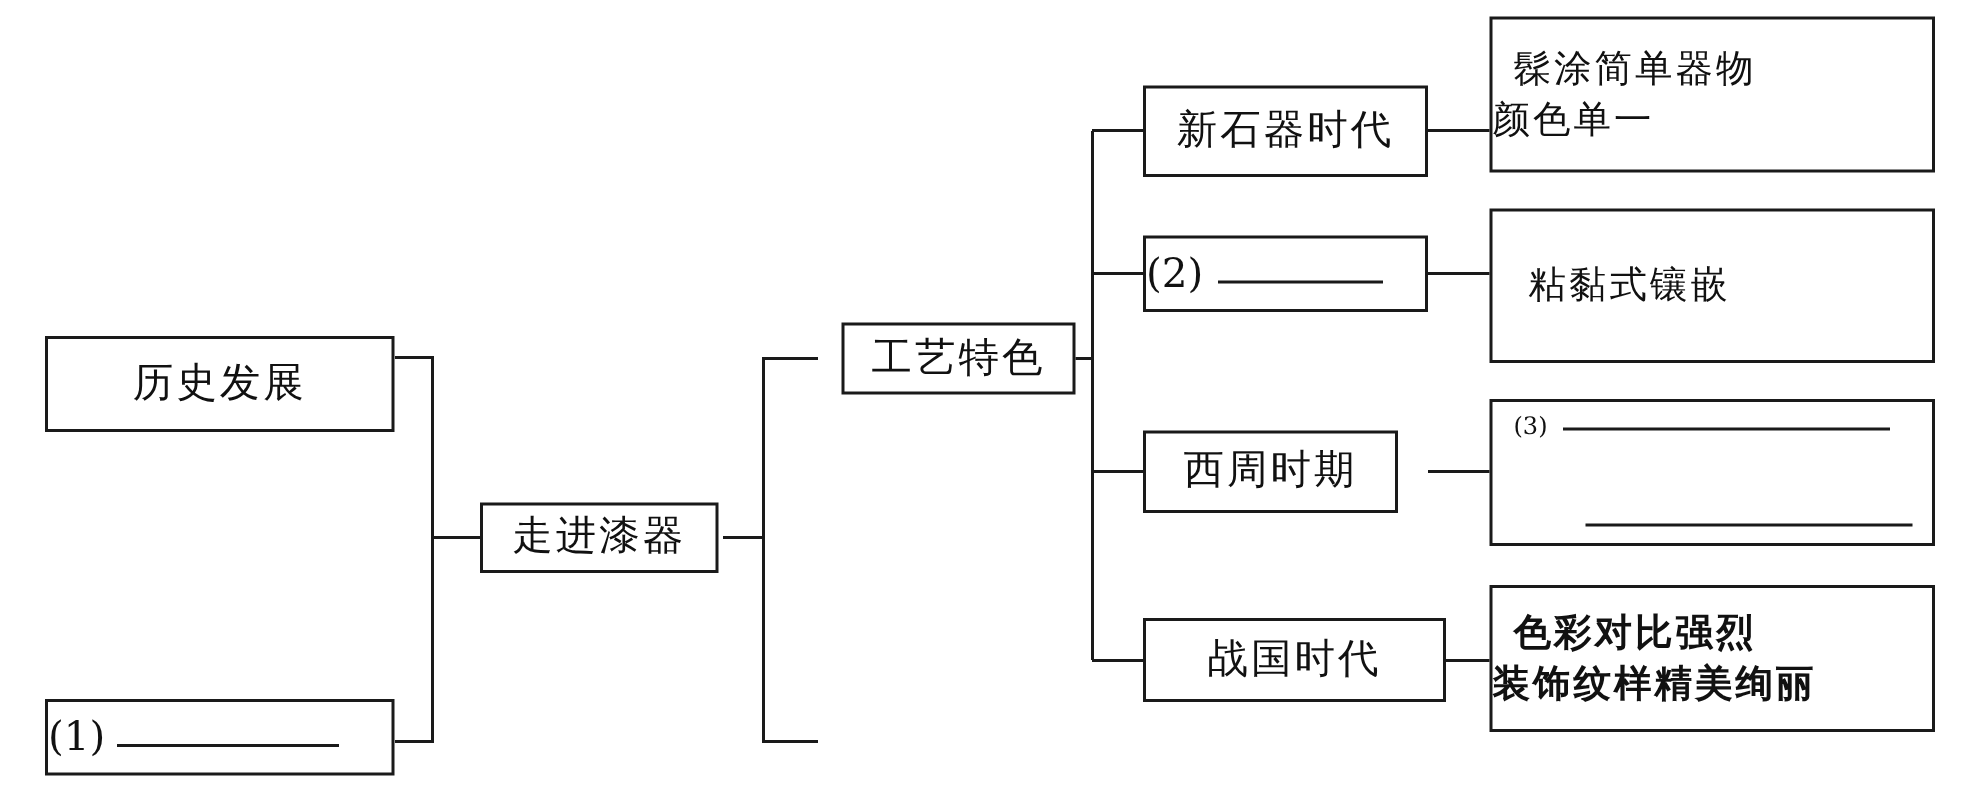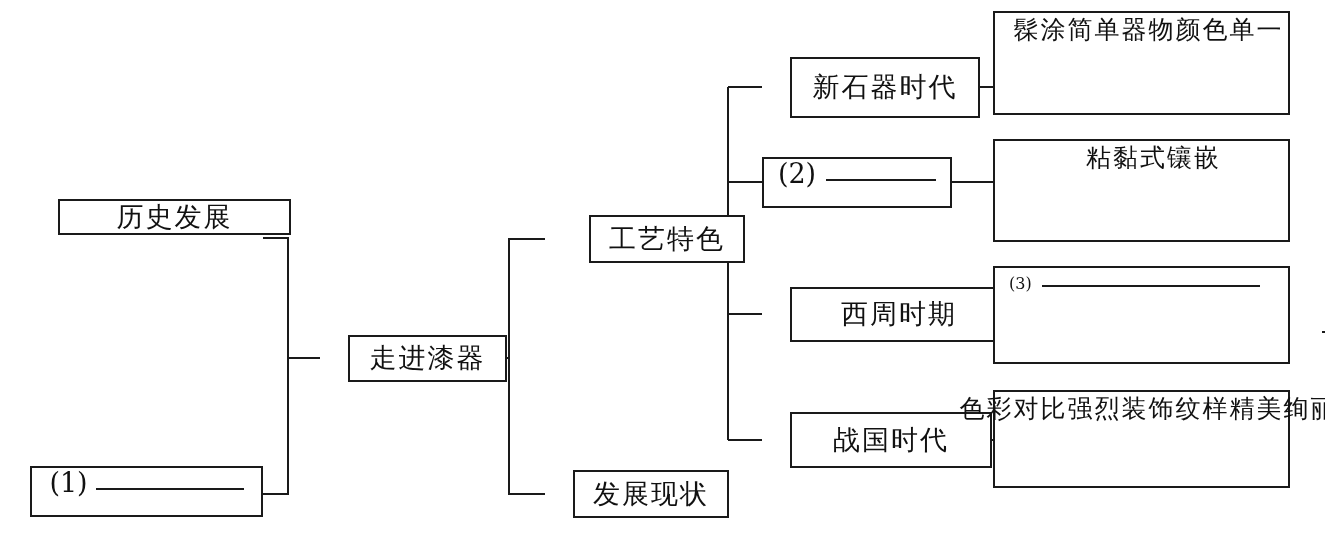--- a/index.html
+++ b/index.html
@@ -10,25 +10,25 @@
     overflow:hidden;
     font-family:"DejaVu Serif","Liberation Serif",serif;
   }
   .node{
     position:absolute;
     box-sizing:border-box;
     border:2px solid #1a1a1a;
     background:#ffffff;
     color:#111111;
     display:flex;
-    flex-direction:row;
+    flex-direction:column;
     justify-content:center;
     z-index:2;
   }
-  .node.center-text{align-items:center;margin-left:28px;}
+  .node.center-text{align-items:center;}
   .node.left-text{align-items:flex-start;}
   .node .ln{
     font-size:27px;
     line-height:1.12;
     letter-spacing:2px;
     white-space:nowrap;
   }
   .node.two-line .ln{font-size:25px;line-height:1.38;}
   
   .blankrow{
@@ -80,55 +80,52 @@
     <path d="M728 182 H762"></path>
     <path d="M728 314 H762"></path>
     <path d="M728 440 H762"></path>
 
     <path d="M952 87 H993"></path>
     <path d="M952 182 H993"></path>
     <path d="M952 314 H993"></path>
     <path d="M952 440 H993"></path>
   </svg>
 
-  <div class="node center-text" style="left:30px;top:199px;width:233px;height:36px;">
+  <div class="node center-text" style="left:30px;top:224px;width:233px;height:64px;">
     <span class="ln">历史发展</span>
   </div>
 
   <div class="node left-text pad-l" style="left:30px;top:466px;width:233px;height:51px;">
     <span class="blankrow">
       <span class="num">(1)</span>
       <span class="blank-line" style="width:148px;margin-left:8px;"></span>
     </span>
   </div>
 
   <div class="node center-text" style="left:320px;top:335px;width:159px;height:47px;">
     <span class="ln">走进漆器</span>
   </div>
 
   <div class="node center-text" style="left:561px;top:215px;width:156px;height:48px;">
     <span class="ln">工艺特色</span>
   </div>
 
-  <div class="node center-text" style="left:545px;top:470px;width:156px;height:48px;">
-    <span class="ln">发展现状</span>
-  </div>
 
   <div class="node center-text" style="left:762px;top:57px;width:190px;height:61px;">
     <span class="ln">新石器时代</span>
   </div>
 
   <div class="node left-text pad-l" style="left:762px;top:157px;width:190px;height:51px;">
     <span class="blankrow">
       <span class="num">(2)</span>
       <span class="blank-line" style="width:110px;margin-left:10px;"></span>
     </span>
   </div>
 
-  <div class="node center-text" style="left:762px;top:287px;width:218px;height:55px;">
+  <div class="node center-text" style="left:762px;top:287px;width:170px;height:55px;">
     <span class="ln">西周时期</span>
   </div>
 
   <div class="node center-text" style="left:762px;top:412px;width:202px;height:56px;">
     <span class="ln">战国时代</span>
   </div>
 
   <div class="node left-text two-line" style="left:993px;top:11px;width:297px;height:104px;">
     <span class="ln" style="padding-left:14px;">髹涂简单器物</span>
     <span class="ln" style="padding-left:0;">颜色单一</span>
@@ -142,18 +139,18 @@
     <span class="row2" style="padding-left:14px;">
       <span class="num">(3)</span>
       <span class="blank-line" style="width:218px;margin-left:10px;"></span>
     </span>
     <span class="row2" style="padding-left:14px;margin-top:36px;">
       <span style="visibility:hidden;font-size:27px;">(3)</span>
       <span class="blank-line" style="width:218px;margin-left:10px;"></span>
     </span>
   </div>
 
-  <div class="node left-text two-line" style="left:993px;top:390px;width:297px;height:98px;">
+  <div class="node left-text two-line" style="left:993px;top:390px;width:297px;height:98px;font-weight:bold;">
     <span class="ln" style="padding-left:14px;">色彩对比强烈</span>
     <span class="ln" style="">装饰纹样精美绚丽</span>
   </div>
 
 </div>
 
 </body></html>

